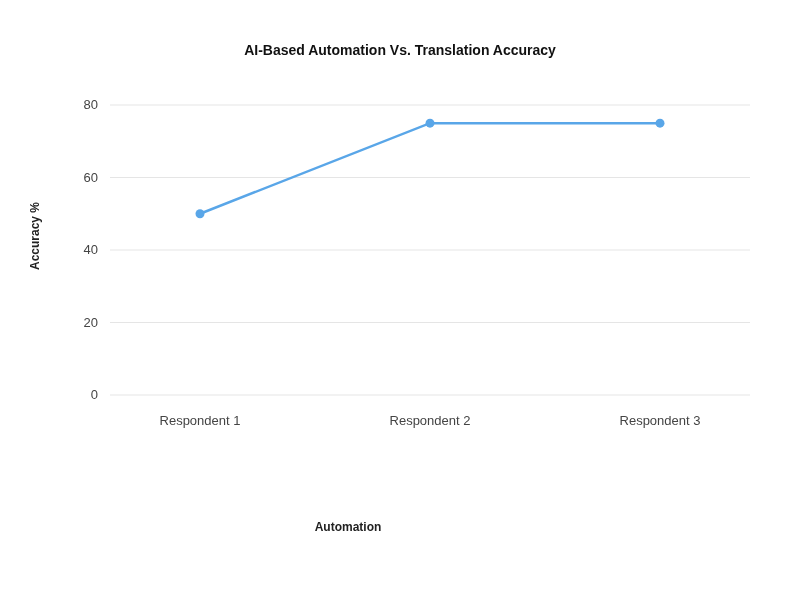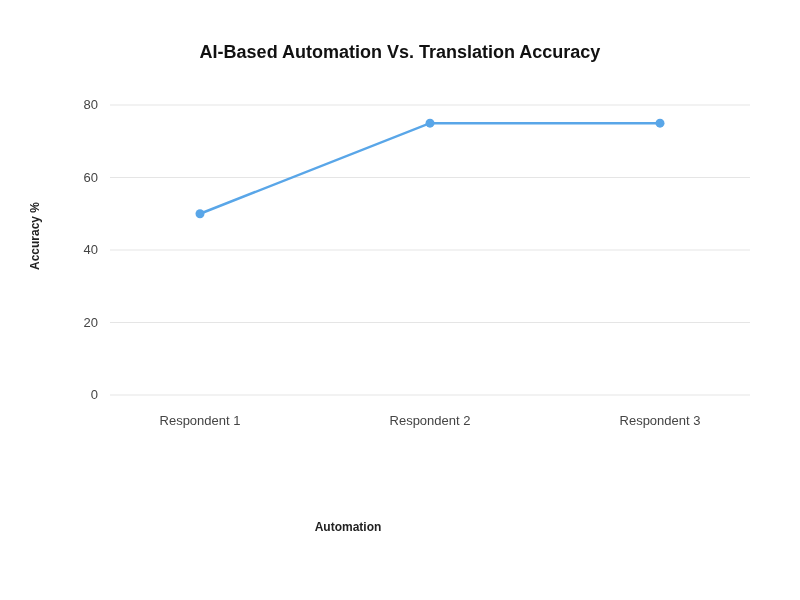--- a/index.html
+++ b/index.html
@@ -7,21 +7,21 @@
     padding: 0;
     width: 800px;
     height: 600px;
     background: #ffffff;
     font-family: -apple-system, BlinkMacSystemFont, "Segoe UI", Arial, sans-serif;
     color: #222;
   }
   .chart-title {
     text-align: center;
     font-weight: 600;
-    font-size: 18px;
+    font-size: 14px;
     padding-top: 42px;
     color: #111;
   }
   .plot-wrap {
     position: absolute;
     left: 60px;
     top: 95px;
     width: 700px;
     height: 350px;
   }

